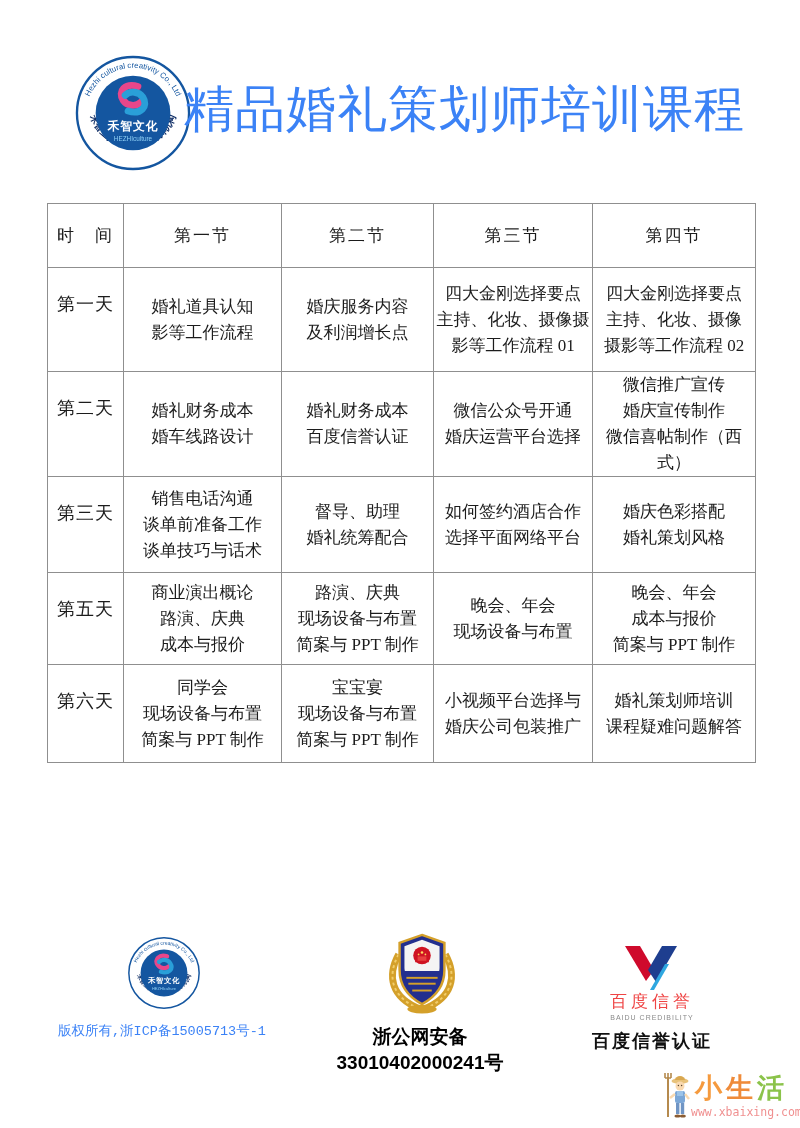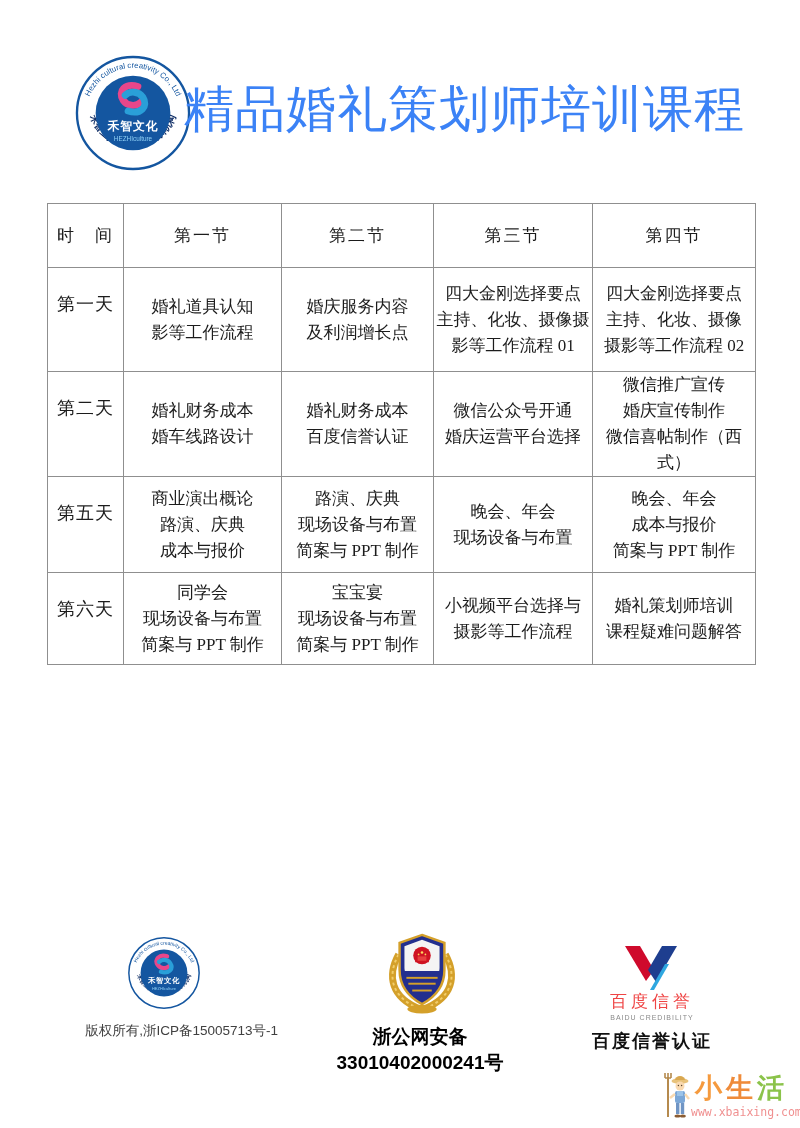--- a/index.html
+++ b/index.html
@@ -34,22 +34,22 @@
   tbody tr:nth-child(5){ height:98px;margin-top:12px; }
   tbody tr:nth-child(6){ height:125px; }
   td.day-cell { vertical-align:top; padding-top:24px; font-size:18px; letter-spacing:1px; }
   td.content-cell { vertical-align:middle; font-size:17px; }
   td.content-cell .line { line-height:26px; }
 
   
   .footer-logo { position:absolute; left:127px; top:936px; width:74px; height:74px; }
   .police-badge { position:absolute; left:383px; top:928px; width:78px; height:88px; }
   .icp-text {
-    position:absolute; left:58px; top:1022px; width:220px; text-align:right;
-    font-family:Liberation Sans, sans-serif; font-size:13.5px; color:#404040;
+    position:absolute; left:58px; top:1022px; width:220px; text-align:left;
+    font-family:Liberation Mono, monospace; font-size:13.5px; color:#3b82f6;
   }
   .police-text {
     position:absolute; left:305px; top:1024px; width:230px; text-align:center;
     font-family:"Liberation Sans","DejaVu Sans",sans-serif; font-size:19px; font-weight:700; color:#000;
   }
   .baidu-block { position:absolute; left:577px; top:946px; width:150px; text-align:center;
     font-family:"Liberation Sans","DejaVu Sans",sans-serif; }
   .baidu-v { width:54px; height:44px; display:block; margin:0 auto; }
   .baidu-cn { font-size:17px; letter-spacing:4px; color:#ef4444; margin-top:0; }
   .baidu-en { font-size:7px; letter-spacing:1px; color:#8a8a8a; margin-top:1px; }
@@ -141,20 +141,40 @@
             <div class="line">微信公众号开通</div>
             <div class="line">婚庆运营平台选择</div>
           </td>
           <td class="content-cell">
             <div class="line">微信推广宣传</div>
             <div class="line">婚庆宣传制作</div>
             <div class="line">微信喜帖制作（西式）</div>
           </td>
         </tr>
         <tr>
+          <td class="day-cell">第三天</td>
+          <td class="content-cell">
+            <div class="line">销售电话沟通</div>
+            <div class="line">谈单前准备工作</div>
+            <div class="line">谈单技巧与话术</div>
+          </td>
+          <td class="content-cell">
+            <div class="line">督导、助理</div>
+            <div class="line">婚礼统筹配合</div>
+          </td>
+          <td class="content-cell">
+            <div class="line">如何签约酒店合作</div>
+            <div class="line">选择平面网络平台</div>
+          </td>
+          <td class="content-cell">
+            <div class="line">婚庆色彩搭配</div>
+            <div class="line">婚礼策划风格</div>
+          </td>
+        </tr>
+        <tr>
           <td class="day-cell">第五天</td>
           <td class="content-cell">
             <div class="line">商业演出概论</div>
             <div class="line">路演、庆典</div>
             <div class="line">成本与报价</div>
           </td>
           <td class="content-cell">
             <div class="line">路演、庆典</div>
             <div class="line">现场设备与布置</div>
             <div class="line">简案与 PPT 制作</div>
@@ -176,21 +196,21 @@
             <div class="line">现场设备与布置</div>
             <div class="line">简案与 PPT 制作</div>
           </td>
           <td class="content-cell">
             <div class="line">宝宝宴</div>
             <div class="line">现场设备与布置</div>
             <div class="line">简案与 PPT 制作</div>
           </td>
           <td class="content-cell">
             <div class="line">小视频平台选择与</div>
-            <div class="line">摄影等工作流程</div>
+            <div class="line">婚庆公司包装推广</div>
           </td>
           <td class="content-cell">
             <div class="line">婚礼策划师培训</div>
             <div class="line">课程疑难问题解答</div>
           </td>
         </tr>
       </tbody>
   </table>
 </div>
 

